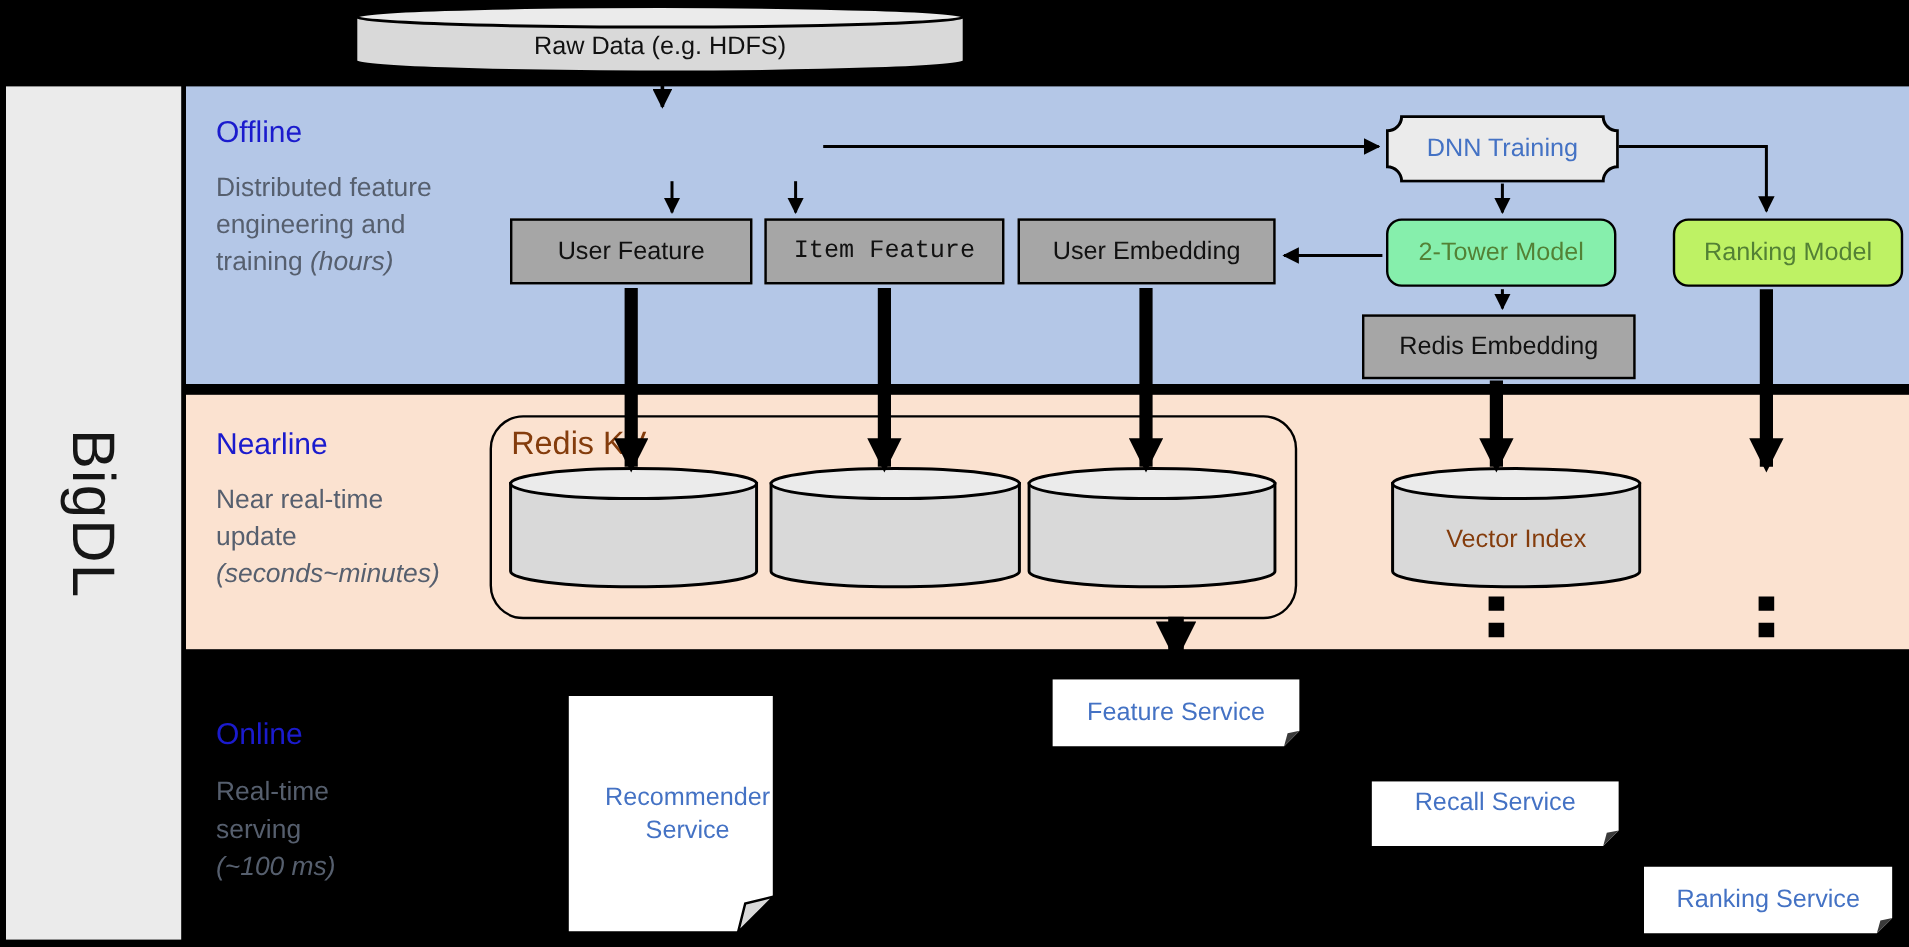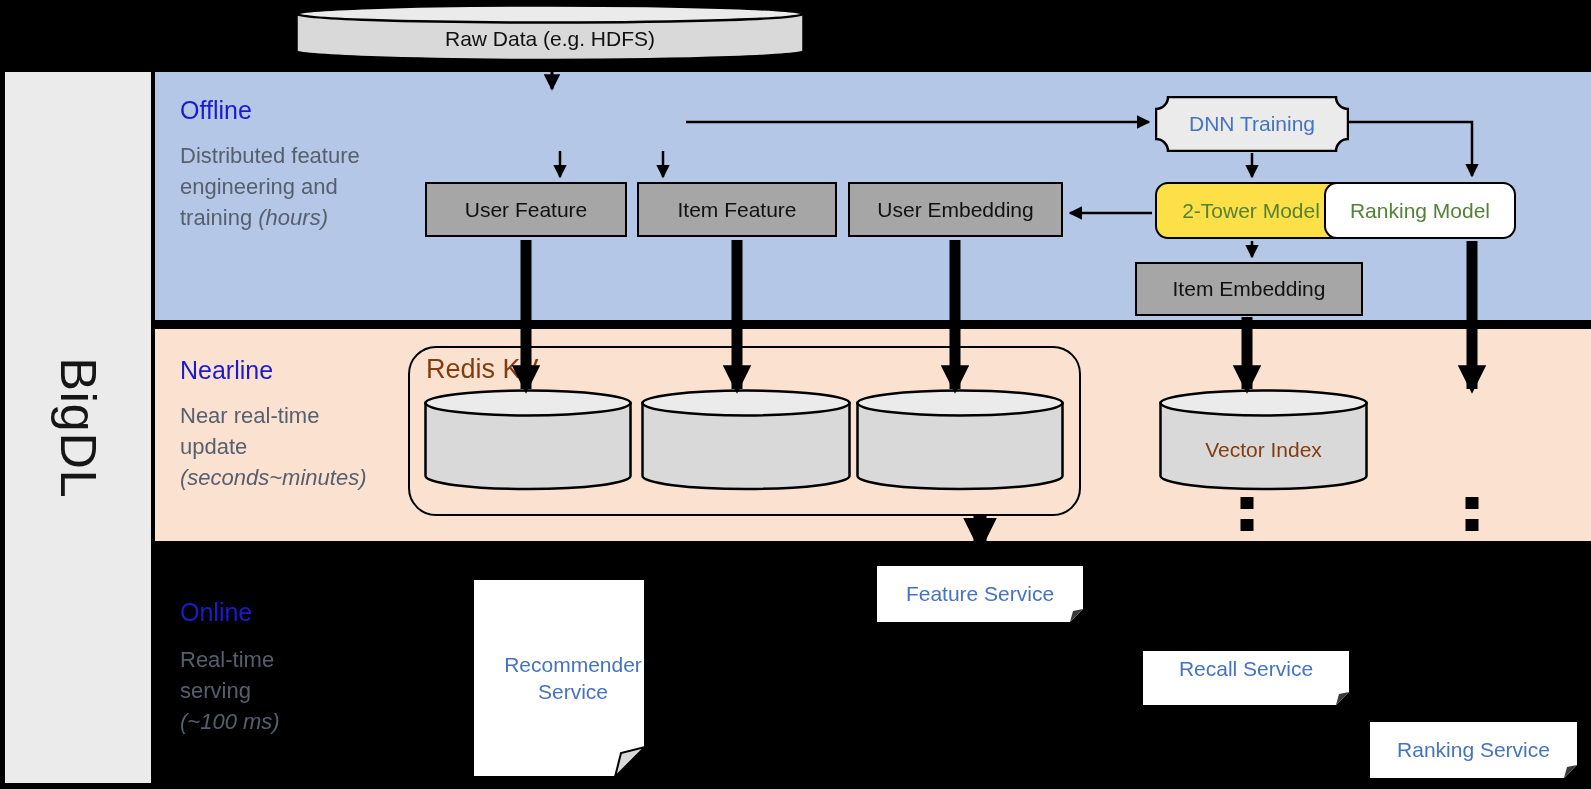--- a/index.html
+++ b/index.html
@@ -132,28 +132,28 @@
 
 
   <div class="shape-node" style="left:1155px;top:96px;width:194px;height:56px;">
     <svg width="194" height="56">
       <path d="M13,1 H181 A12,12 0 0 0 193,13 V43 A12,12 0 0 0 181,55 H13 A12,12 0 0 0 1,43 V13 A12,12 0 0 0 13,1 Z" fill="#ebebeb" stroke="#000" stroke-width="2.5"></path>
     </svg>
     <div class="lbl blue-lbl">DNN Training</div>
   </div>
 
   <div class="abs node gray-box" style="left:425px;top:182px;width:198px;height:51px;">User Feature</div>
-  <div class="abs node gray-box" style="left:637px;top:182px;width:196px;height:51px;">Item Feature</div>
+  <div class="abs node gray-box" style="left:637px;top:182px;width:196px;height:51px;font-family:Liberation Mono, monospace;">Item Feature</div>
   <div class="abs node gray-box" style="left:848px;top:182px;width:211px;height:51px;">User Embedding</div>
-  <div class="abs node gray-box" style="left:1135px;top:262px;width:224px;height:50px;">Item Embedding</div>
+  <div class="abs node gray-box" style="left:1135px;top:262px;width:224px;height:50px;">Redis Embedding</div>
 
-  <div class="abs node" style="left:1155px;top:182px;width:188px;height:53px;background:#fde047;border:2.5px solid #000;border-radius:13px;font-size:21px;">
+  <div class="abs node" style="left:1155px;top:182px;width:188px;height:53px;background:#86efac;border:2.5px solid #000;border-radius:13px;font-size:21px;">
     <span class="green-lbl">2-Tower Model</span>
   </div>
-  <div class="abs node" style="left:1324px;top:182px;width:188px;height:53px;background:#ffffff;border:2.5px solid #000;border-radius:13px;font-size:21px;text-align:center;">
+  <div class="abs node" style="left:1394px;top:182px;width:188px;height:53px;background:#bef264;border:2.5px solid #000;border-radius:13px;font-size:21px;text-align:center;">
     <span class="green-lbl">Ranking Model</span>
   </div>
 
   <div class="shape-node svc" style="left:472px;top:578px;width:174px;height:200px;">
     <svg width="174" height="200">
       <path d="M1,1 H173 V169 L143,199 H1 Z" fill="#fff" stroke="#000" stroke-width="2"></path>
       <path d="M173,169 L143,199 L149,175 Z" fill="#d9d9d9" stroke="#000" stroke-width="2"></path>
     </svg>
     <div class="lbl" style="padding:0 14px;">Recommender Service</div>
   </div>

